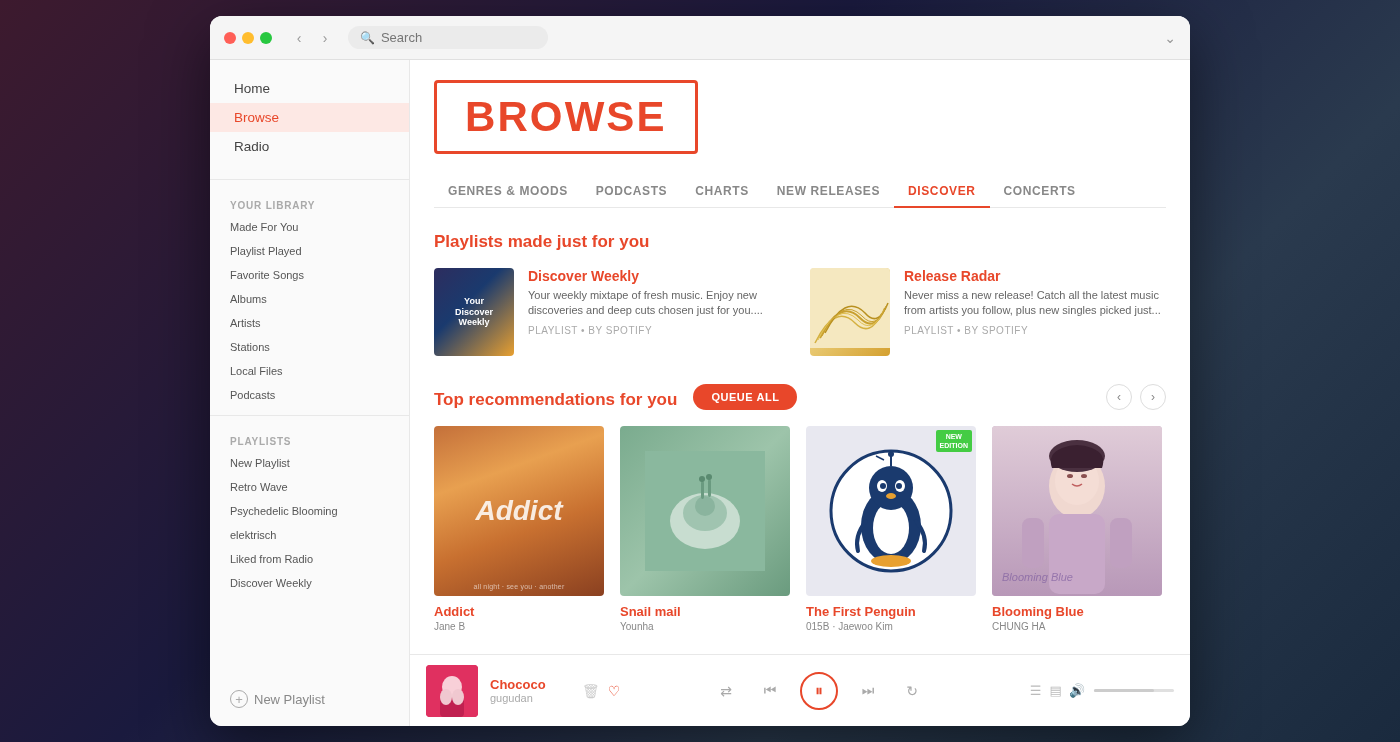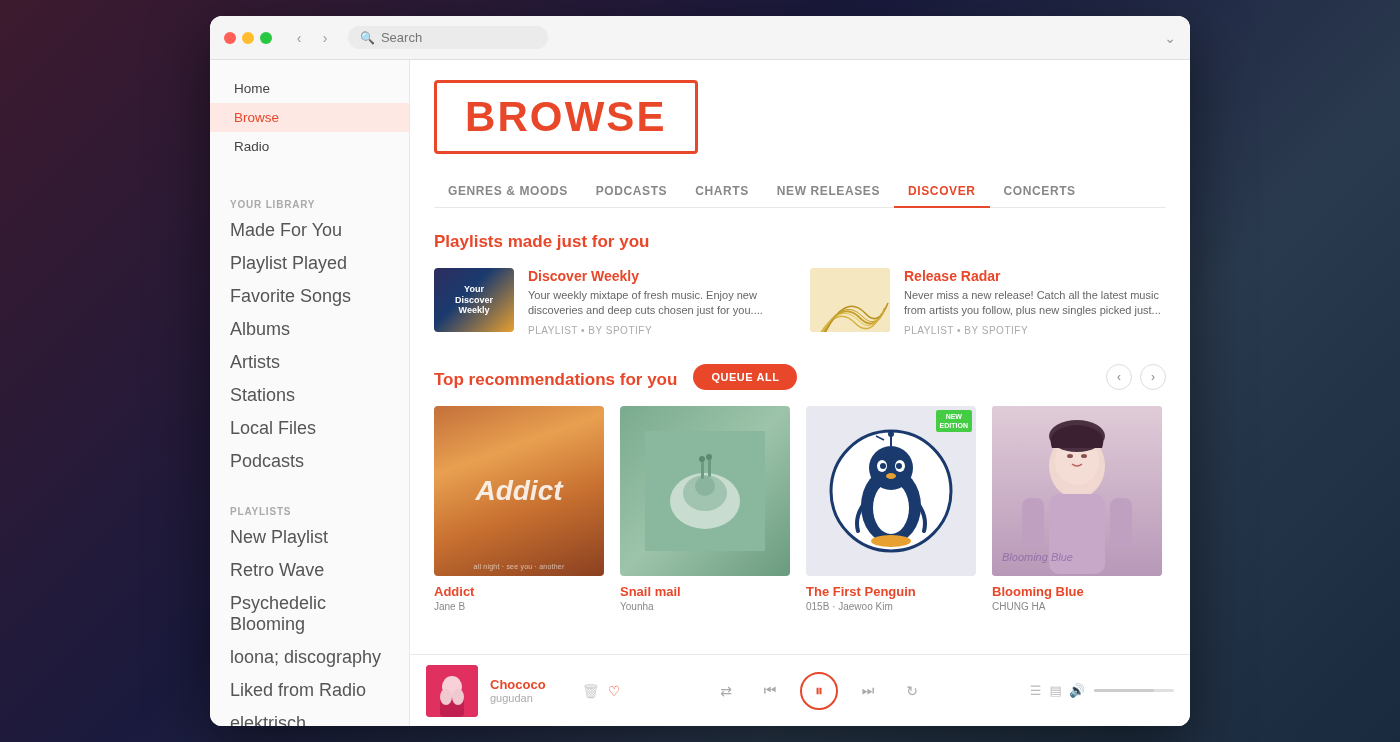--- a/index.html
+++ b/index.html
@@ -126,21 +126,21 @@
     .sidebar-section-label {
       padding: 12px 20px 4px 20px;
       font-size: 10px;
       font-weight: 700;
       color: #aaa;
       letter-spacing: 0.08em;
       text-transform: uppercase;
     }
     .sidebar-section-item {
       padding: 6px 20px;
-      font-size: 18px;
+      font-size: 11px;
       color: #555;
       cursor: pointer;
     }
     .sidebar-divider {
       height: 1px;
       background: #e8e8e8;
       margin: 8px 0;
     }
     .new-playlist-btn {
       display: flex;
@@ -225,21 +225,21 @@
       margin-bottom: 28px;
     }
     .playlist-card {
       display: flex;
       align-items: flex-start;
       gap: 14px;
       flex: 1;
     }
     .playlist-thumb {
       width: 80px;
-      height: 64px;
+      height: 88px;
       border-radius: 4px;
       flex-shrink: 0;
       overflow: hidden;
     }
     .thumb-discover {
       background: linear-gradient(135deg, #2d2d5e 0%, #1a3a6e 40%, #e8a030 100%);
       width: 100%;
       height: 100%;
       display: flex;
       align-items: center;
@@ -567,23 +567,22 @@
       <div class="sidebar-section-item">Albums</div>
       <div class="sidebar-section-item">Artists</div>
       <div class="sidebar-section-item">Stations</div>
       <div class="sidebar-section-item">Local Files</div>
       <div class="sidebar-section-item">Podcasts</div>
       <div class="sidebar-divider"></div>
       <div class="sidebar-section-label">PLAYLISTS</div>
       <div class="sidebar-section-item">New Playlist</div>
       <div class="sidebar-section-item">Retro Wave</div>
       <div class="sidebar-section-item">Psychedelic Blooming</div>
-      <div class="sidebar-section-item">loona; discography</div>
+      <div class="sidebar-section-item">elektrisch</div>
       <div class="sidebar-section-item">Liked from Radio</div>
-      <div class="sidebar-section-item">elektrisch</div>
       <div class="sidebar-section-item">Discover Weekly</div>
       <div class="new-playlist-btn">
         <div class="plus-circle">+</div>
         <span>New Playlist</span>
       </div>
     </div>
 
     <div class="content-area">
       <div class="content-scroll">
         

